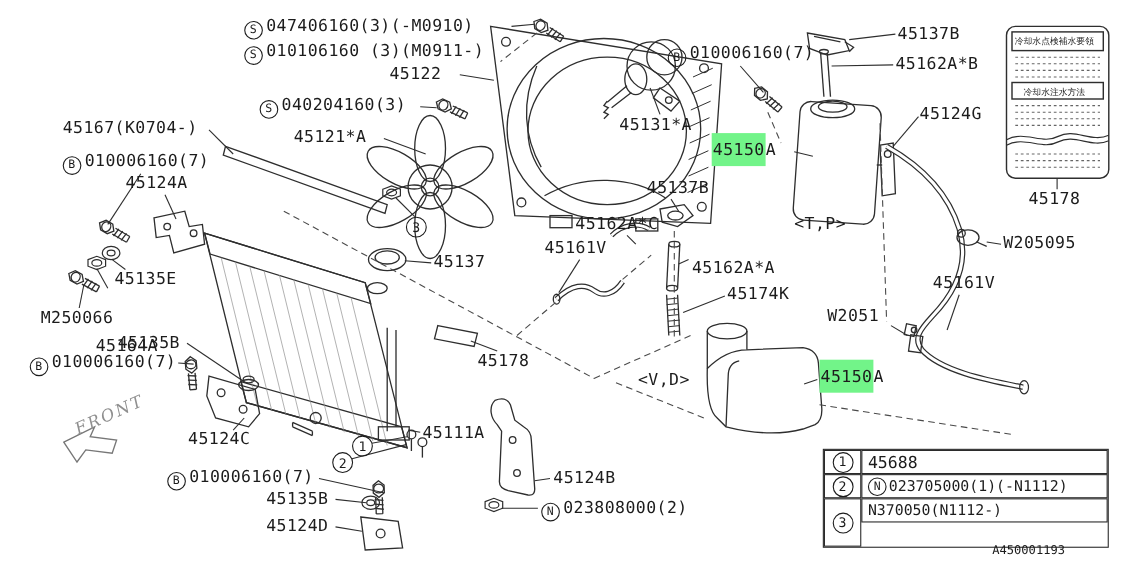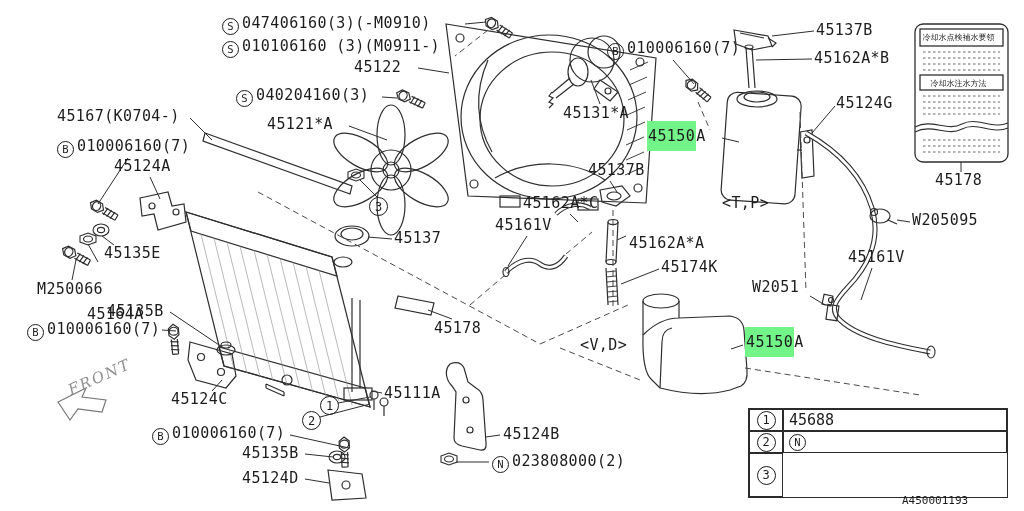--- a/index.html
+++ b/index.html
@@ -370,17 +370,19 @@
 
     <div class="tc num">
       <span class="refc" style="border-width:1.3px;">2</span>
     </div>
 
     <div class="tc num" style="grid-row:3/5;height:44px;">
       <span class="refc" style="border-width:1.3px;">3</span>
     </div>
     <div class="tc small">
       <span class="circ">N</span>
-    </div>
+      <span>023705000(1)(-N1112)</span>
+    </div>
+    <div class="tc small">N370050(N1112-)</div>
   </div>
 
   <div class="diagram-code">A450001193</div>
 </div>
 
 </body></html>

